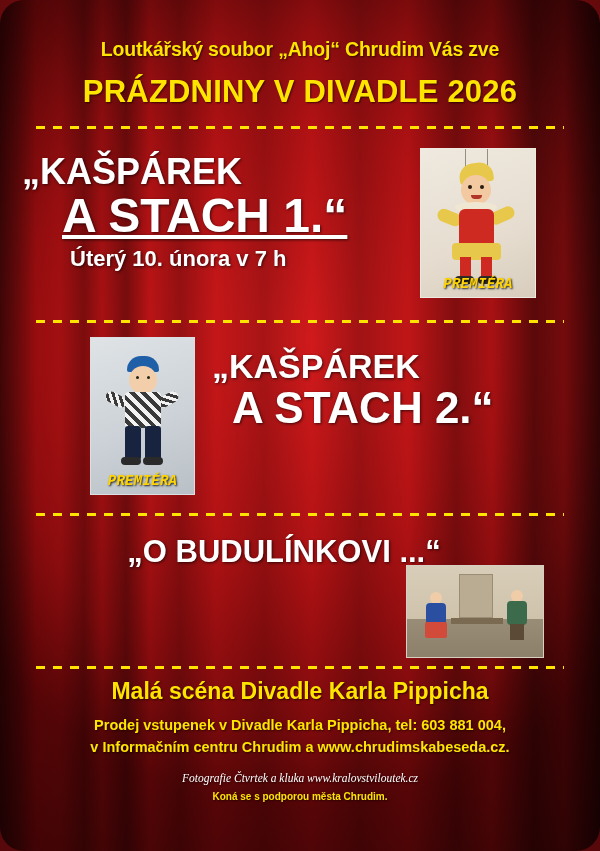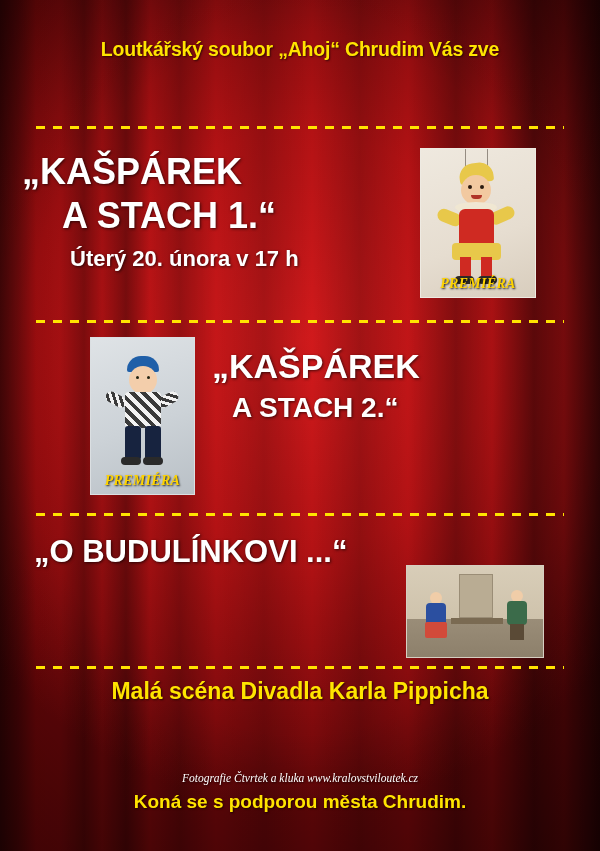--- a/index.html
+++ b/index.html
@@ -30,20 +30,21 @@
         rgba(0,0,0,0.18) 44%,
         rgba(0,0,0,0.00) 52%,
         rgba(0,0,0,0.20) 60%,
         rgba(0,0,0,0.00) 68%,
         rgba(0,0,0,0.30) 76%,
         rgba(0,0,0,0.05) 82%,
         rgba(0,0,0,0.45) 89%,
         rgba(0,0,0,0.25) 94%,
         rgba(0,0,0,0.65) 100%),
       radial-gradient(ellipse 70% 55% at 50% 40%, #d21a1c 0%, #b31214 45%, #8a0c0e 75%, #620608 100%);
+    border-radius: 24px;
   }
   .vignette {
     position: absolute; inset: 0;
     background: radial-gradient(ellipse 85% 75% at 50% 45%, rgba(0,0,0,0) 55%, rgba(0,0,0,0.45) 100%);
     pointer-events: none;
   }
   .content {
     position: absolute; inset: 0;
     padding: 0 16px;
   }
@@ -81,31 +82,31 @@
 
   .white {
     color: #ffffff;
     font-weight: bold;
     text-shadow: 1px 1px 3px rgba(0,0,0,0.65);
   }
 
   
   .blk1 { position: absolute; top: 150px; left: 22px; width: 380px; text-align: left; }
   .blk1 .t1 { font-size: 36px; line-height: 44px; }
-  .blk1 .t2 { font-size: 36px; line-height: 44px; padding-left: 40px; }
+  .blk1 .t2 { font-size: 48px; line-height: 44px; padding-left: 40px; text-decoration: underline; }
   .blk1 .t3 { font-size: 22px; line-height: 30px; padding-left: 48px; margin-top: 6px; }
 
   
   .blk2 { position: absolute; top: 345px; left: 190px; width: 390px; text-align: left; }
   .blk2 .t1 { font-size: 34px; line-height: 42px; padding-left: 22px; }
-  .blk2 .t2 { font-size: 28px; line-height: 42px; padding-left: 42px; }
+  .blk2 .t2 { font-size: 44px; line-height: 42px; padding-left: 42px; }
   .blk2 .t3 { font-size: 21px; line-height: 28px; padding-left: 62px; margin-top: 5px; }
 
   
-  .blk3 { position: absolute; top: 532px; left: 34px; width: 500px; text-align: left; }
+  .blk3 { position: absolute; top: 532px; left: 34px; width: 500px; text-align: center; }
   .blk3 .t1 { font-size: 31px; line-height: 40px; }
   .blk3 .t2 { font-size: 17px; line-height: 26px; padding-left: 34px; margin-top: 8px; }
   .blk3 .t3 { font-size: 21px; line-height: 28px; padding-left: 34px; }
 
   
   .venue {
     position: absolute; top: 678px; left: 0; right: 0;
     font-size: 23px;
   }
   .sale {
@@ -115,40 +116,40 @@
   .photo-credit {
     position: absolute; top: 772px; left: 0; right: 0;
     font-family: "Liberation Serif", serif;
     font-style: italic;
     font-size: 11.5px;
     color: #ffffff;
     text-shadow: 1px 1px 2px rgba(0,0,0,0.6);
   }
   .support {
     position: absolute; top: 791px; left: 0; right: 0;
-    font-size: 19px;
+    font-size: 10px;
   }
 
   
   .photo {
     position: absolute;
     border: 1px solid rgba(255,255,255,0.25);
     overflow: hidden;
   }
   .ph1 { top: 148px; left: 420px; width: 116px; height: 150px; background: #e9e3d8; }
   .ph2 { top: 337px; left: 90px; width: 105px; height: 158px; background: #cfd4d8; }
   .ph3 { top: 565px; left: 406px; width: 138px; height: 93px; background: #c9bfae; }
 
   .premiera {
     position: absolute;
     left: 0; right: 0;
     bottom: 5px;
     text-align: center;
     color: #ffd400;
-    font-family: Liberation Serif, serif;
+    font-family: Liberation Mono, monospace;
     font-style: italic;
     font-weight: bold;
     font-size: 14px;
     text-shadow: 1px 1px 2px rgba(0,0,0,0.85);
     letter-spacing: 0.3px;
   }
 
   
   .p1-bg { position:absolute; inset:0; background: linear-gradient(160deg,#efe9df 0%,#e6ddd0 60%,#d8cdbd 100%); }
   .p1-hat { position:absolute; top:14px; left:38px; width:34px; height:20px; background:#e8c84a; border-radius:14px 14px 3px 3px; transform: rotate(-8deg); }
@@ -199,27 +200,28 @@
 </style>
 </head>
 <body>
 
 <div id="poster">
   <div class="vignette"></div>
 
   <div class="content">
 
     <div class="head1 center line-yellow">Loutkářský soubor „Ahoj“ Chrudim Vás zve</div>
+    <div class="head2 center line-yellow">PRÁZDNINY V DIVADLE 2026</div>
 
     <div class="divider d1"></div>
 
     <div class="blk1">
       <div class="t1 white">„KAŠPÁREK</div>
       <div class="t2 white">A STACH 1.“</div>
-      <div class="t3 white">Úterý 20. února v 17 h</div>
+      <div class="t3 white">Úterý 10. února v 7 h</div>
     </div>
 
     <div class="photo ph1">
       <div class="p1-bg"></div>
       <div class="p1-string" style="left:44px;"></div>
       <div class="p1-string" style="left:66px;"></div>
       <div class="p1-hat"></div>
       <div class="p1-head"></div>
       <div class="p1-eye1"></div>
       <div class="p1-eye2"></div>
@@ -276,18 +278,22 @@
       </div>
       <div class="p3-figR">
         <div class="hd"></div>
           <div class="bd"></div>
           <div class="lg"></div>
       </div>
     </div>
 
     <div class="divider d4"></div>
 
-    <div class="venue center line-yellow">Malá scéna Divadla Karla Pippicha</div>
+    <div class="venue center line-yellow">Malá scéna Divadle Karla Pippicha</div>
+    <div class="sale center line-yellow">
+      <div>Prodej vstupenek v Divadle Karla Pippicha, tel: 603 881 004,</div>
+      <div>v Informačním centru Chrudim a www.chrudimskabeseda.cz.</div>
+    </div>
     <div class="photo-credit center">Fotografie Čtvrtek a kluka www.kralovstviloutek.cz</div>
     <div class="support center line-yellow">Koná se s podporou města Chrudim.</div>
 
   </div>
 </div>
 
 </body></html>

